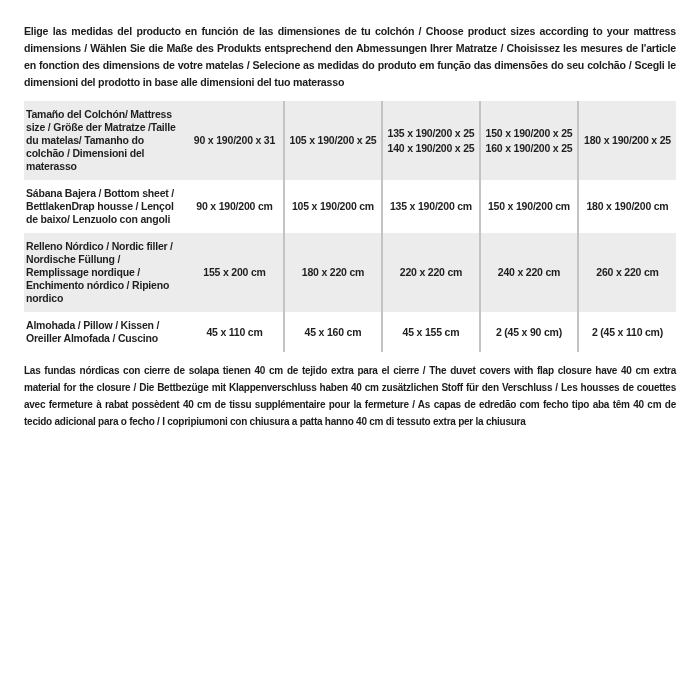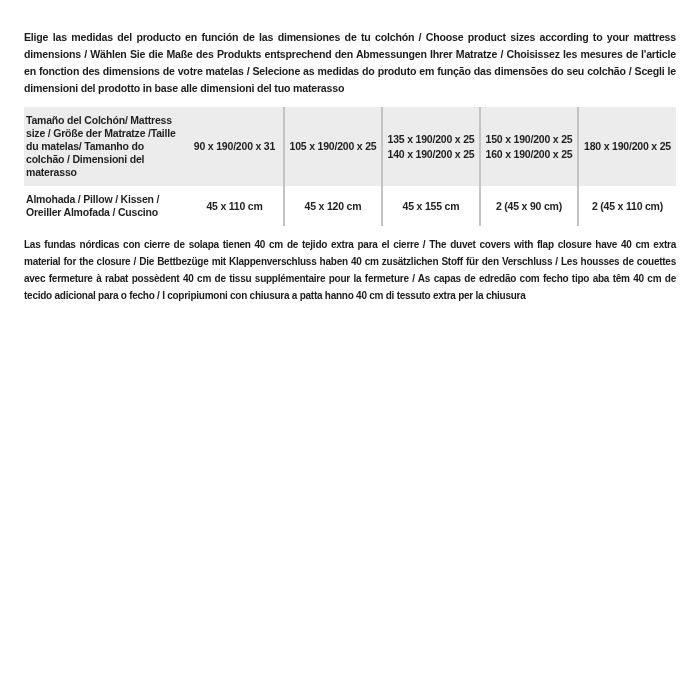--- a/index.html
+++ b/index.html
@@ -3,21 +3,21 @@
 <meta charset="utf-8">
 <style>
   html, body { margin: 0; padding: 0; }
   body {
     width: 700px; height: 700px;
     background: #ffffff;
     font-family: "Liberation Sans", sans-serif;
     color: #1f1f1f;
     overflow: hidden;
   }
-  .page { padding: 18px 24px 0 24px; }
+  .page { padding: 12px 24px 0 24px; }
 
   .intro, .footnote {
     font-weight: bold;
     font-size: 10.6px;
     line-height: 17px;
     text-align: justify;
     letter-spacing: -0.2px;
     color: #1c1c1c;
   }
   .footnote { font-size: 10px; letter-spacing: -0.25px; }
@@ -68,23 +68,39 @@
       <td class="label">Tamaño del Colchón/ Mattress size / Größe der Matratze /Taille du matelas/ Tamanho do colchão / Dimensioni del materasso</td>
       <td class="val">90 x 190/200 x 31</td>
       <td class="val">105 x 190/200 x 25</td>
       <td class="val">135 x 190/200 x 25
 140 x 190/200 x 25</td>
       <td class="val">150 x 190/200 x 25
 160 x 190/200 x 25</td>
       <td class="val">180 x 190/200 x 25</td>
     </tr>
     <tr>
+      <td class="label">Sábana Bajera / Bottom sheet / BettlakenDrap housse / Lençol de baixo/ Lenzuolo con angoli</td>
+      <td class="val">90 x 190/200 cm</td>
+      <td class="val">105 x 190/200 cm</td>
+      <td class="val">135 x 190/200 cm</td>
+      <td class="val">150 x 190/200 cm</td>
+      <td class="val">180 x 190/200 cm</td>
+    </tr>
+    <tr class="r-tall">
+      <td class="label">Relleno Nórdico / Nordic filler / Nordische Füllung / Remplissage nordique / Enchimento nórdico / Ripieno nordico</td>
+      <td class="val">155 x 200 cm</td>
+      <td class="val">180 x 220 cm</td>
+      <td class="val">220 x 220 cm</td>
+      <td class="val">240 x 220 cm</td>
+      <td class="val">260 x 220 cm</td>
+    </tr>
+    <tr>
       <td class="label">Almohada  / Pillow / Kissen / Oreiller Almofada / Cuscino</td>
       <td class="val">45 x 110 cm</td>
-      <td class="val">45 x 120 cm</td>
+      <td class="val">45 x 160 cm</td>
       <td class="val">45 x 155 cm</td>
       <td class="val">2 (45 x 90 cm)</td>
       <td class="val">2 (45 x 110 cm)</td>
     </tr>
   </tbody>
     </table>
 
   <p class="footnote">Las fundas nórdicas con cierre de solapa tienen 40 cm de tejido extra para el cierre  / The duvet covers with flap closure have 40 cm extra material for the closure / Die Bettbezüge mit Klappenverschluss haben 40 cm zusätzlichen Stoff für den Verschluss / Les housses de couettes avec fermeture à rabat possèdent 40 cm de tissu supplémentaire pour la fermeture / As capas de edredão com fecho tipo aba têm 40 cm de tecido adicional para o fecho / I copripiumoni con chiusura a patta hanno 40 cm di tessuto extra per la chiusura</p>
 
 </div>

